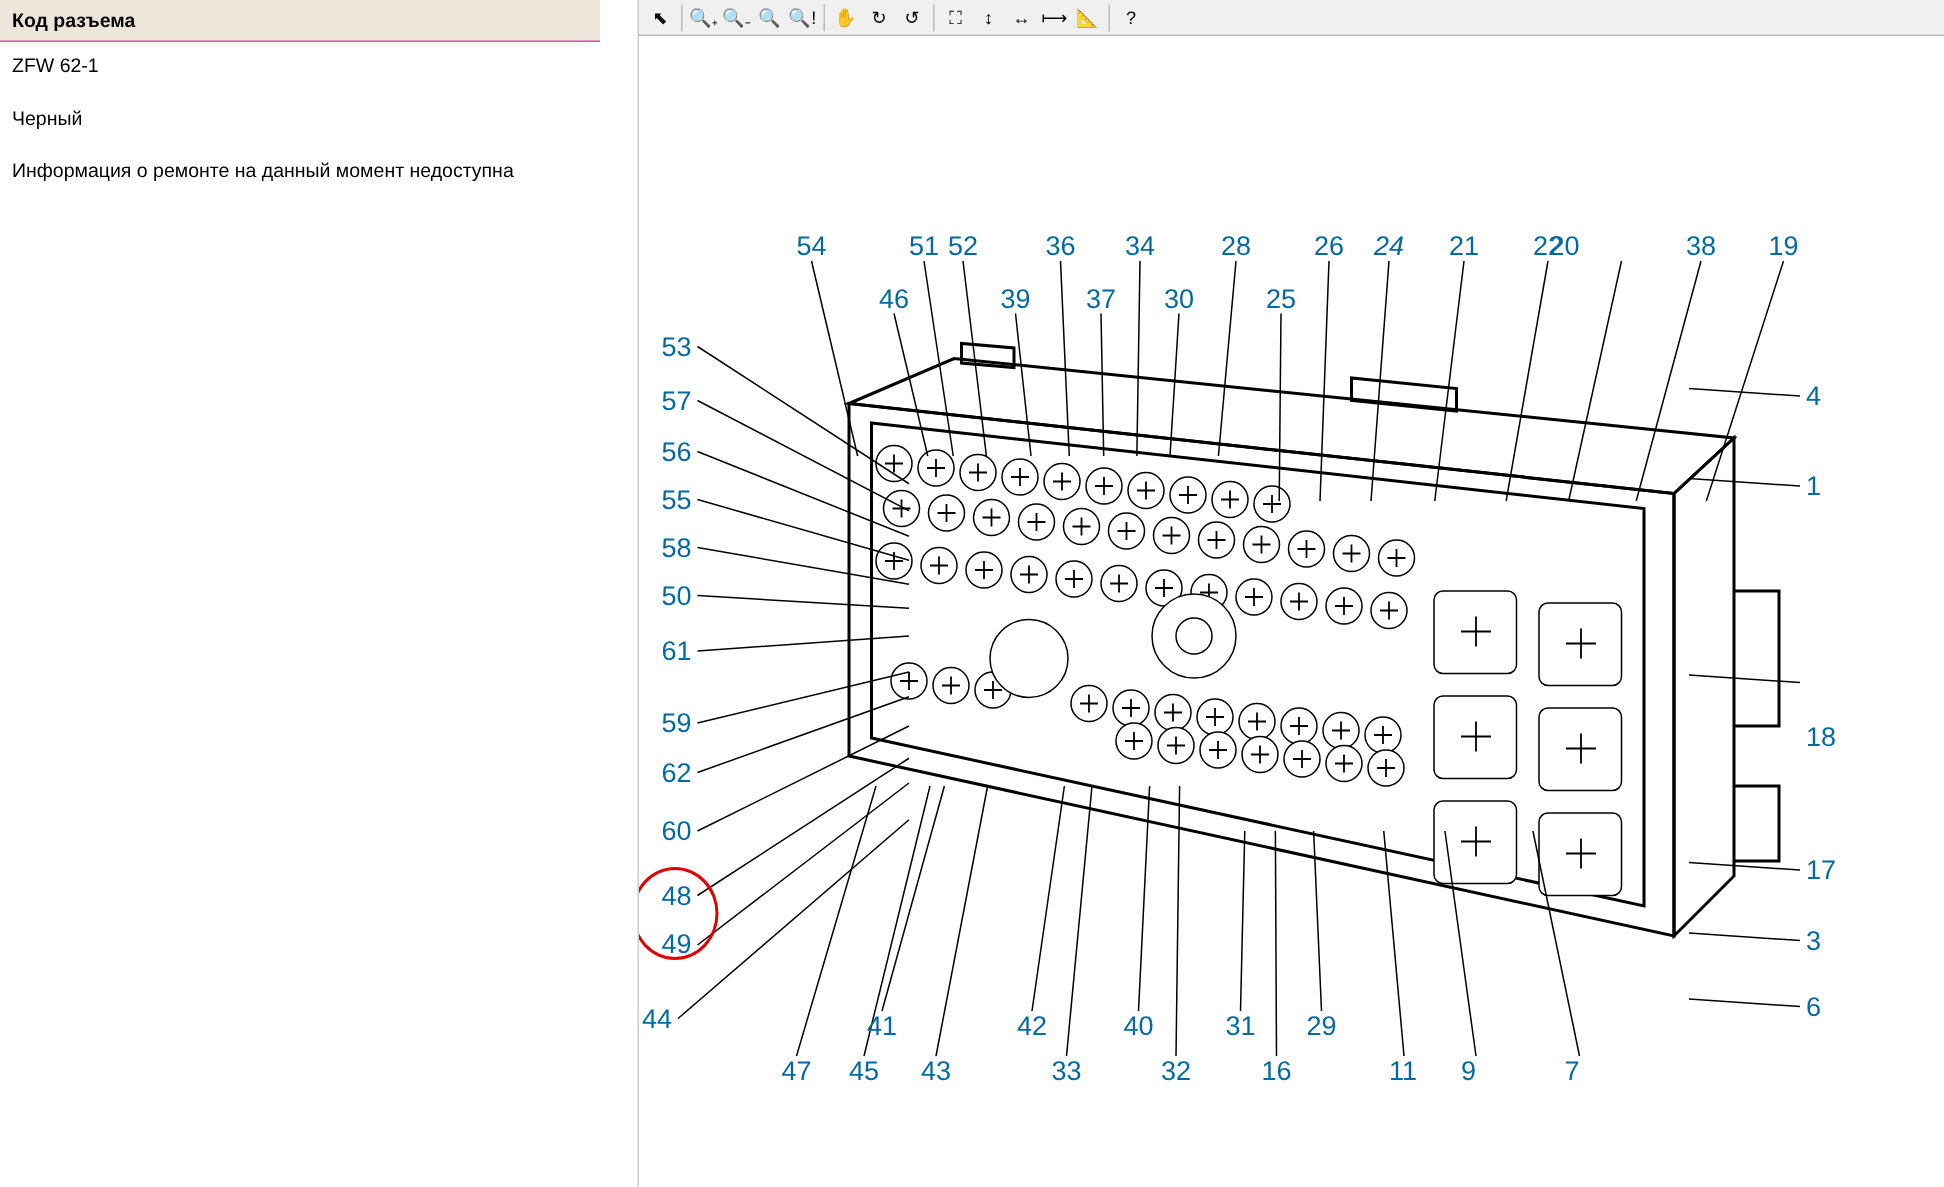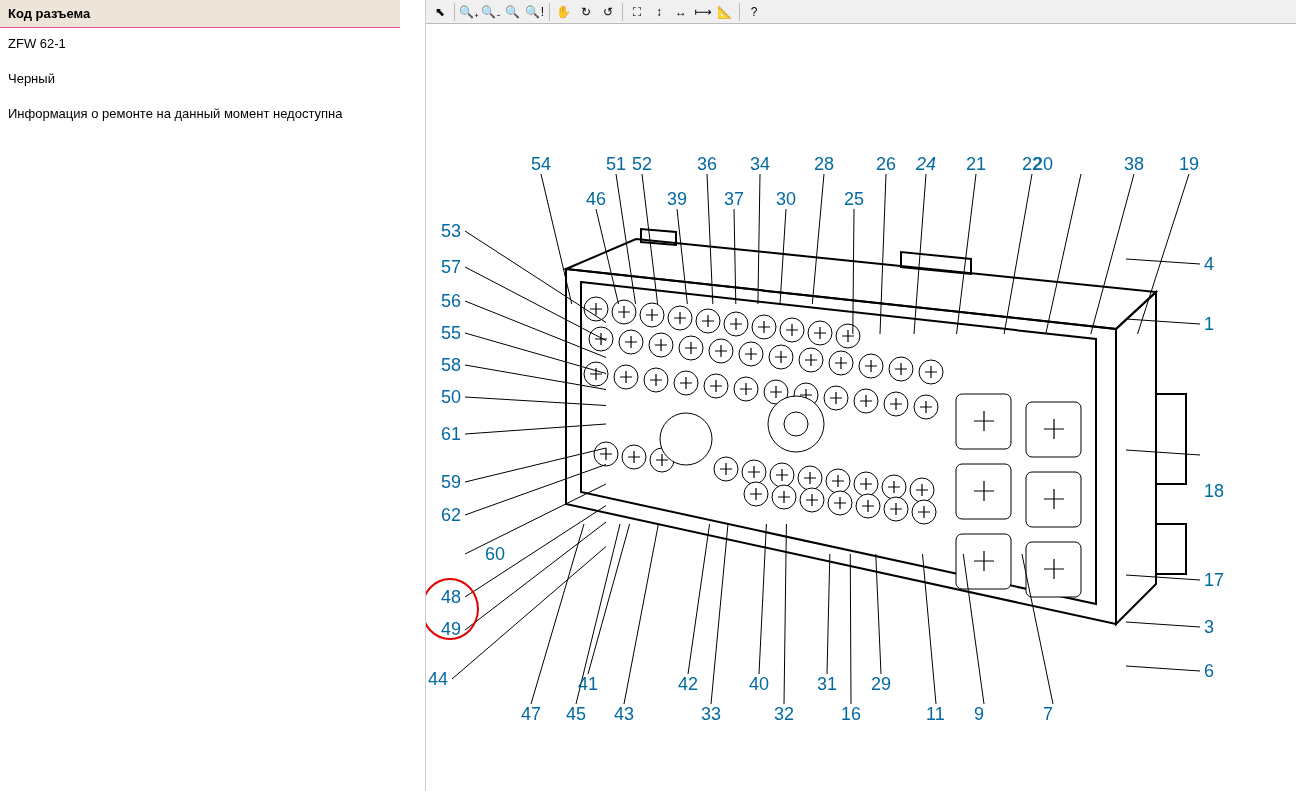--- a/index.html
+++ b/index.html
@@ -273,21 +273,21 @@
         <div class="callout" style="left: 418px; top: 165px;">25</div>
         <div class="callout" style="left: 15px; top: 197px;">53</div>
         <div class="callout" style="left: 15px; top: 233px;">57</div>
         <div class="callout" style="left: 15px; top: 267px;">56</div>
         <div class="callout" style="left: 15px; top: 299px;">55</div>
         <div class="callout" style="left: 15px; top: 331px;">58</div>
         <div class="callout" style="left: 15px; top: 363px;">50</div>
         <div class="callout" style="left: 15px; top: 400px;">61</div>
         <div class="callout" style="left: 15px; top: 448px;">59</div>
         <div class="callout" style="left: 15px; top: 481px;">62</div>
-        <div class="callout" style="left: 15px; top: 520px; margin-left: 44px;">60</div>
+        <div class="callout" style="left: 15px; top: 520px;">60</div>
         <div class="callout" style="left: 15px; top: 563px;">48</div>
         <div class="callout" style="left: 15px; top: 578px; margin-top: 17px;">49</div>
         <div class="callout" style="left: 2px; top: 645px;">44</div>
         <div class="callout" style="left: 778px; top: 230px;">4</div>
         <div class="callout" style="left: 778px; top: 290px;">1</div>
         <div class="callout" style="left: 778px; top: 421px; margin-top: 36px;">18</div>
         <div class="callout" style="left: 778px; top: 546px;">17</div>
         <div class="callout" style="left: 778px; top: 593px;">3</div>
         <div class="callout" style="left: 778px; top: 637px;">6</div>
         <div class="callout" style="left: 152px; top: 650px;">41</div>

